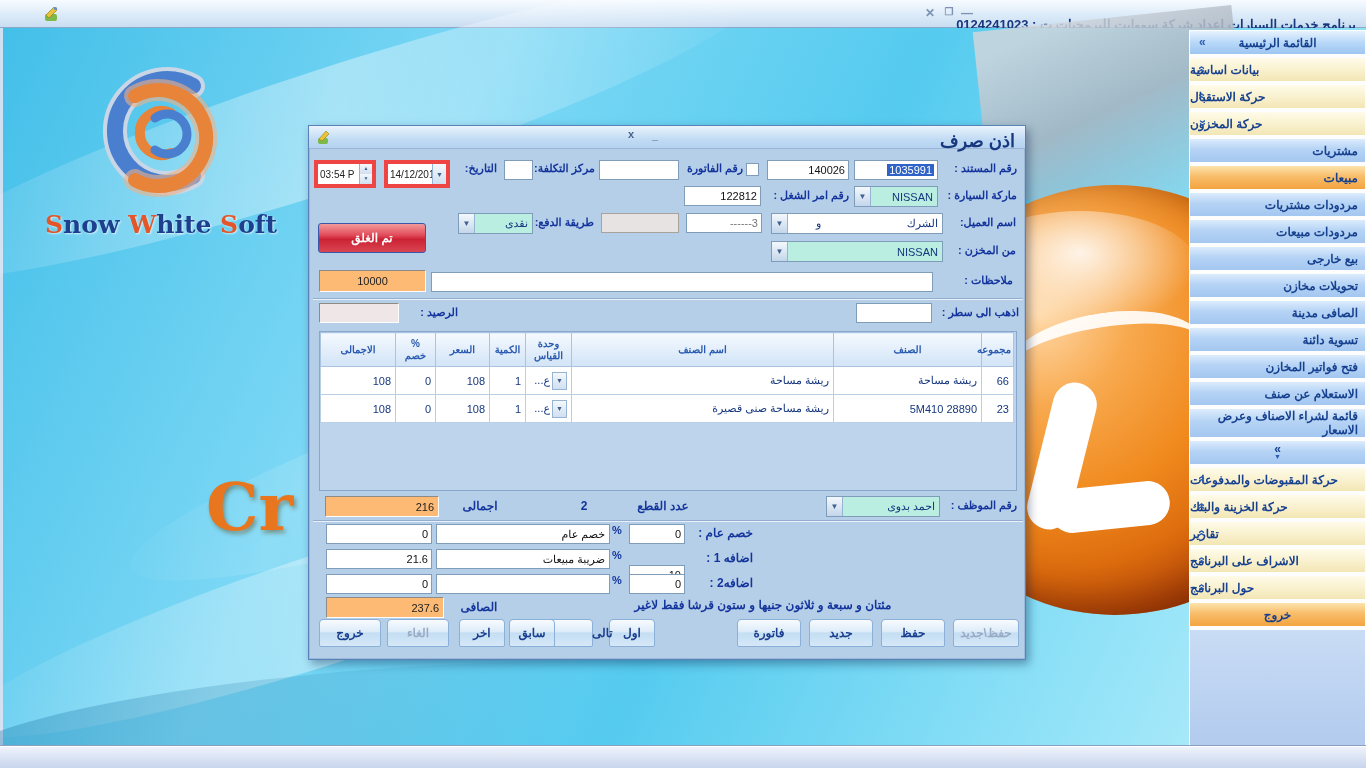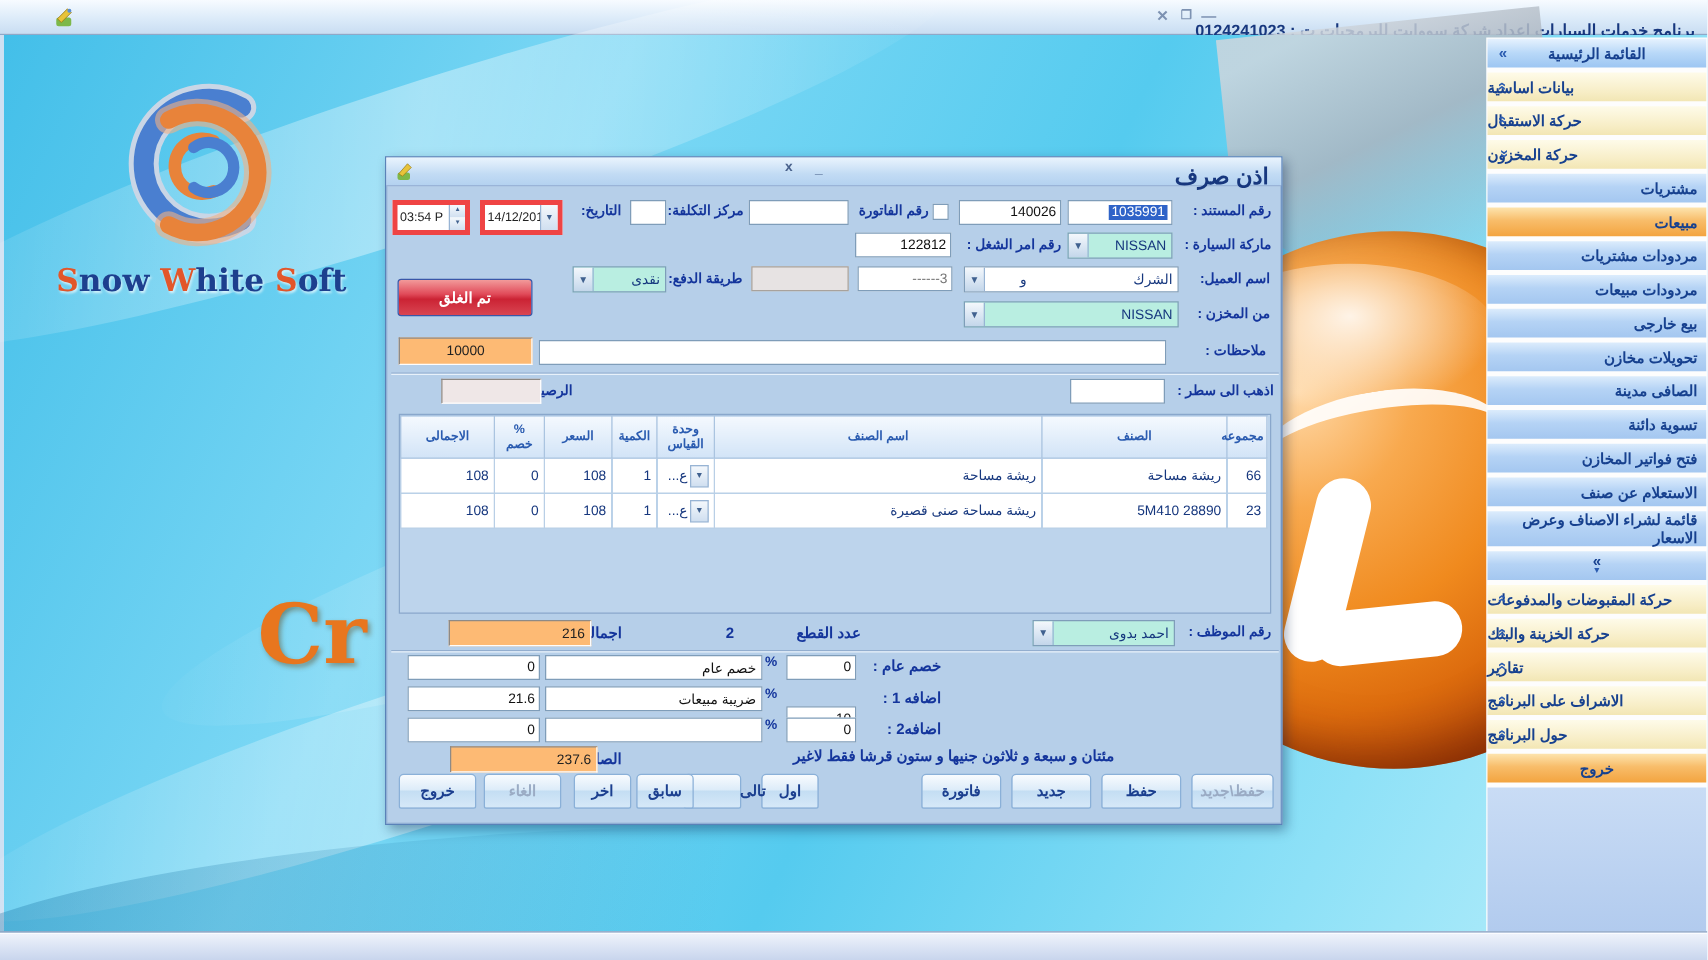--- a/index.html
+++ b/index.html
@@ -74,21 +74,21 @@
   .dlg-icon { position:absolute; left:7px; top:3px; width:15px; height:16px; }
 
   .dlbl { position:absolute; font-size:11px; font-weight:bold; color:#14359c; text-align:right; direction:rtl; white-space:nowrap; height:16px; }
   .dinp { position:absolute; height:20px; background:#fff; border:1px solid #7f9db9; font-size:11px; color:#111;
     display:flex; align-items:center; overflow:hidden; }
   .dinp.num { justify-content:flex-end; padding-left:3px; padding-right:3px; direction:ltr; }
   .dinp.gray { background:#e7e3e3; border-color:#a8a29c; }
   .sunken { position:absolute; background:#fdba74; border:1px solid; border-color:#8e8a86 #fdfdfd #fdfdfd #8e8a86;
     font-size:11px; color:#222; display:flex; align-items:center; }
   .sunken.center { justify-content:center; }
-  .sunken.num { justify-content:flex-end; padding:0 4px; direction:ltr;margin-left:34px; }
+  .sunken.num { justify-content:flex-end; padding:0 4px; direction:ltr; }
   .combo { position:absolute; height:21px; border:1px solid #7f9db9; background:#fff; display:flex; align-items:center; overflow:hidden; }
   .combo.cyan { background:#b9eee1; }
   .combo .arrow { width:16px; height:100%; flex:0 0 16px; background:linear-gradient(#f4f8fc,#d7e4f2 60%,#c3d6ea);
     border-right:1px solid #98b4d4; display:flex; align-items:center; justify-content:center;
     font-size:8px; color:#40618f; cursor:pointer; }
   .combo .cval { flex:1; text-align:right; direction:rtl; padding:0 4px; font-size:11px; color:#16377e; white-space:pre; }
   .combo.ltrval .cval { direction:ltr; text-align:right; }
   .dtcombo { position:absolute; height:28px; border:4px solid #ef4444; background:#fff; display:flex; align-items:center; }
   .dtcombo .dval { flex:1; font-size:10px; color:#222; padding:0 2px; white-space:nowrap; overflow:hidden; direction:ltr; }
   .dtcombo .dbtn { flex:0 0 14px; height:100%; background:linear-gradient(#f4f8fc,#d0dff0); border-left:1px solid #98b4d4;

